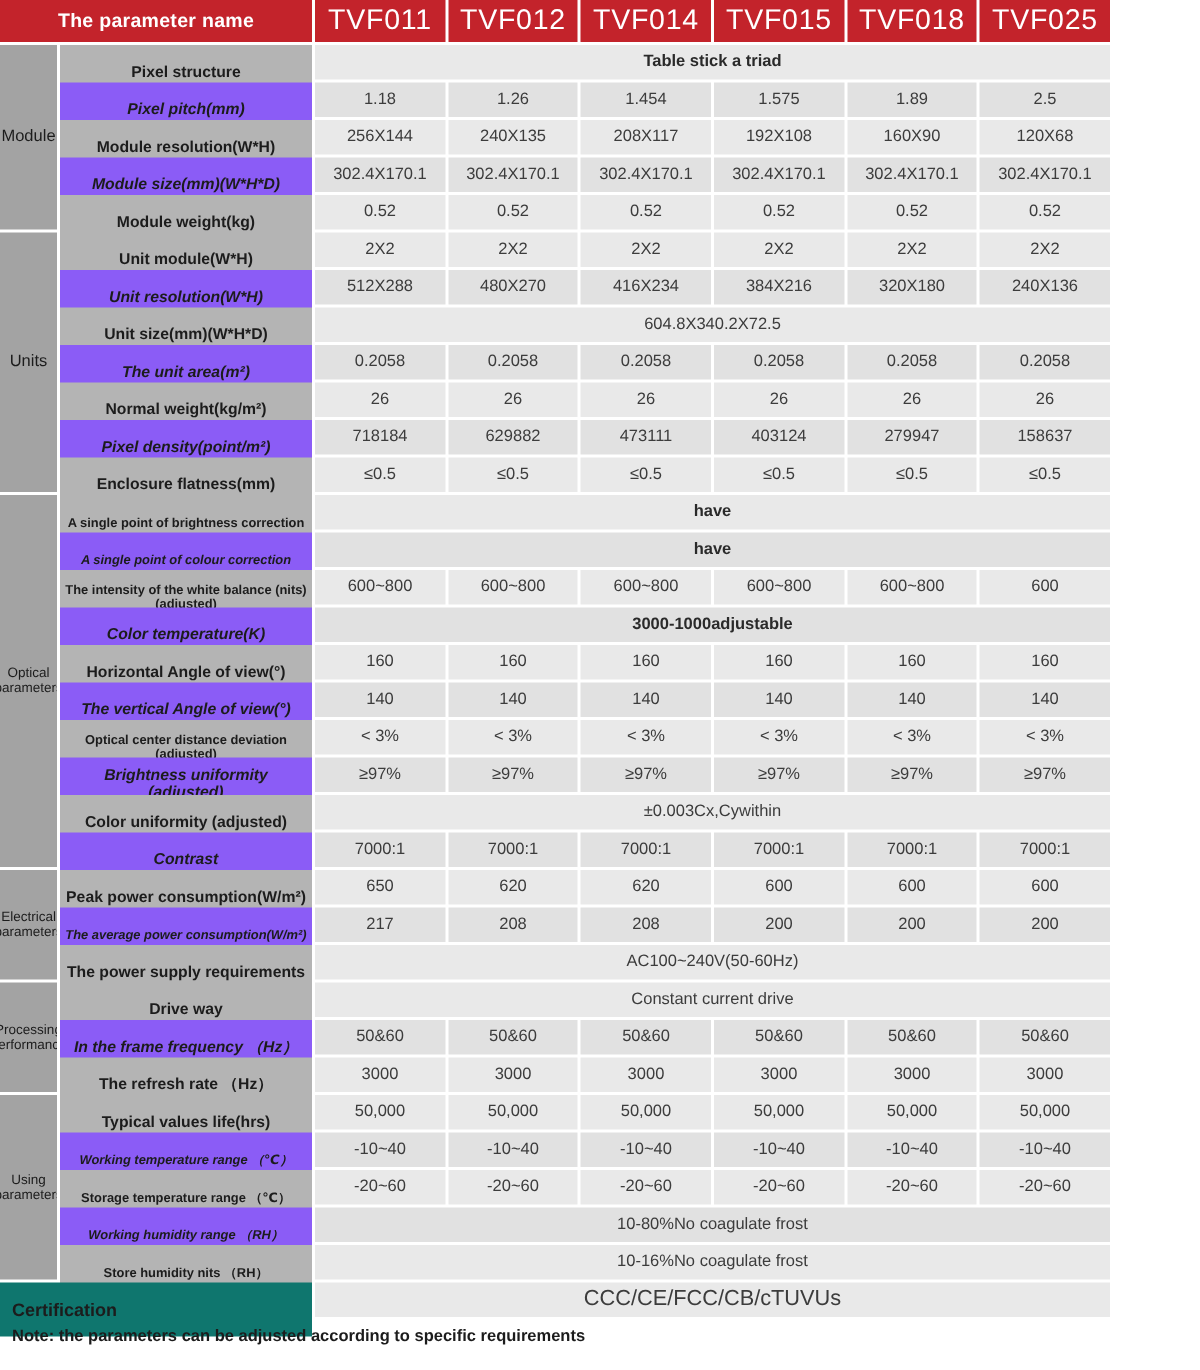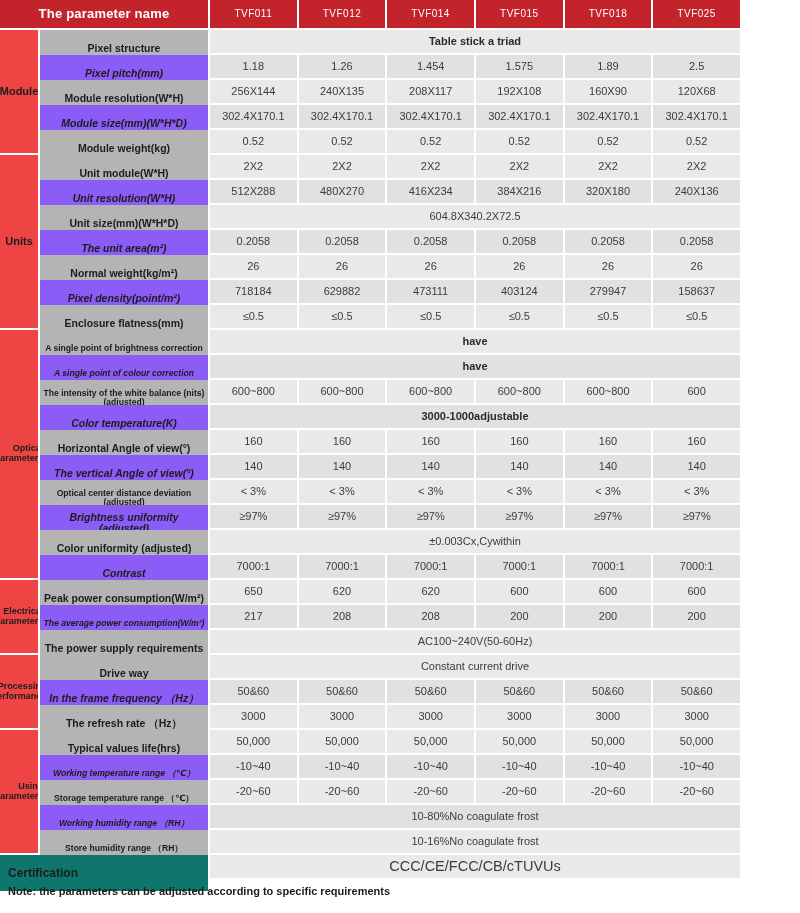--- a/index.html
+++ b/index.html
@@ -25,24 +25,24 @@
     align-items: center;
     justify-content: center;
     text-align: center;
     overflow: hidden;
     line-height: 1.05;
   }
 
   
   .hdr { background: #c3232b; color: #ffffff; }
   .hdr-label { grid-column: span 2; font-weight: bold; font-size: 13px; letter-spacing: .2px; }
-  .hdr-model { font-size: 10px; font-weight: 400; letter-spacing: .5px; }
-
-  
-  .cat { background: #ef4444; color: #1c1c1c; font-weight: bold; font-size: 11px; line-height: 1.1; padding: 0 1px; text-align: right; }
+  .hdr-model { font-size: 19px; font-weight: 400; letter-spacing: .5px; }
+
+  
+  .cat { background: #a3a3a3; color: #1c1c1c; font-weight: normal; font-size: 11px; line-height: 1.1; padding: 0 1px; }
   .cat.small { font-size: 9px; }
 
   
   .lbl { background: #b4b4b4; color: #1c1c1c; font-weight: bold; font-size: 10.5px; padding: 18px 3px; }
   .lbl.small { font-size: 8.6px; }
   .lbl.alt { background: #8b5cf6; font-style: italic; }
 
   
   .val { background: #e9e9e9; color: #3c3c3c; font-size: 11px; }
   .val.alt { background: #e1e1e1; }
@@ -250,19 +250,19 @@
       <div class="cell val alt">-10~40</div>
       <div class="cell lbl small">Storage temperature range （℃）</div>
       <div class="cell val">-20~60</div>
       <div class="cell val">-20~60</div>
       <div class="cell val">-20~60</div>
       <div class="cell val">-20~60</div>
       <div class="cell val">-20~60</div>
       <div class="cell val">-20~60</div>
       <div class="cell lbl small alt">Working humidity range （RH）</div>
       <div class="cell val span6 alt">10-80%No coagulate frost</div>
-      <div class="cell lbl small">Store humidity range （RH）</div>
+      <div class="cell lbl small">Store humidity nits （RH）</div>
       <div class="cell val span6">10-16%No coagulate frost</div>
       <div class="cell lbl cert-lbl">Certification</div>
       <div class="cell val cert-val">CCC/CE/FCC/CB/cTUVUs</div>
     </div>
   <p class="note">Note: the parameters can be adjusted according to specific requirements</p>
 </div>
 
 </body></html>

